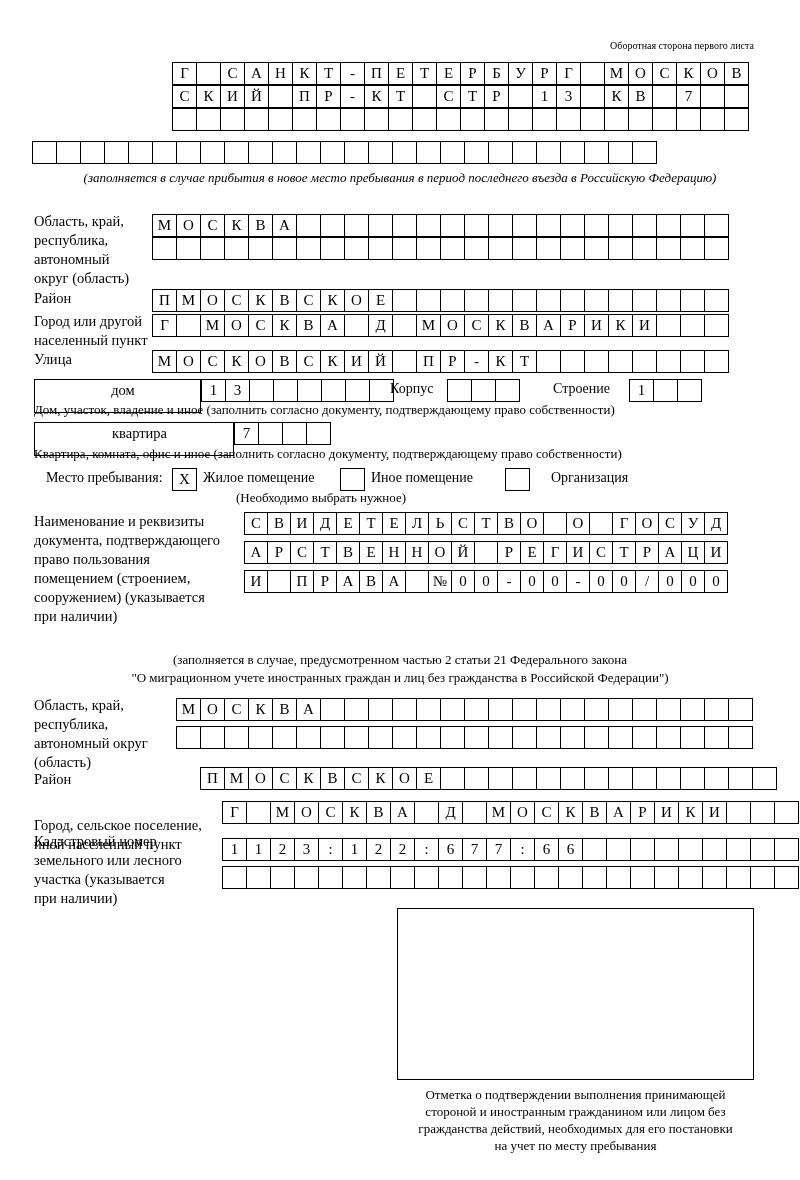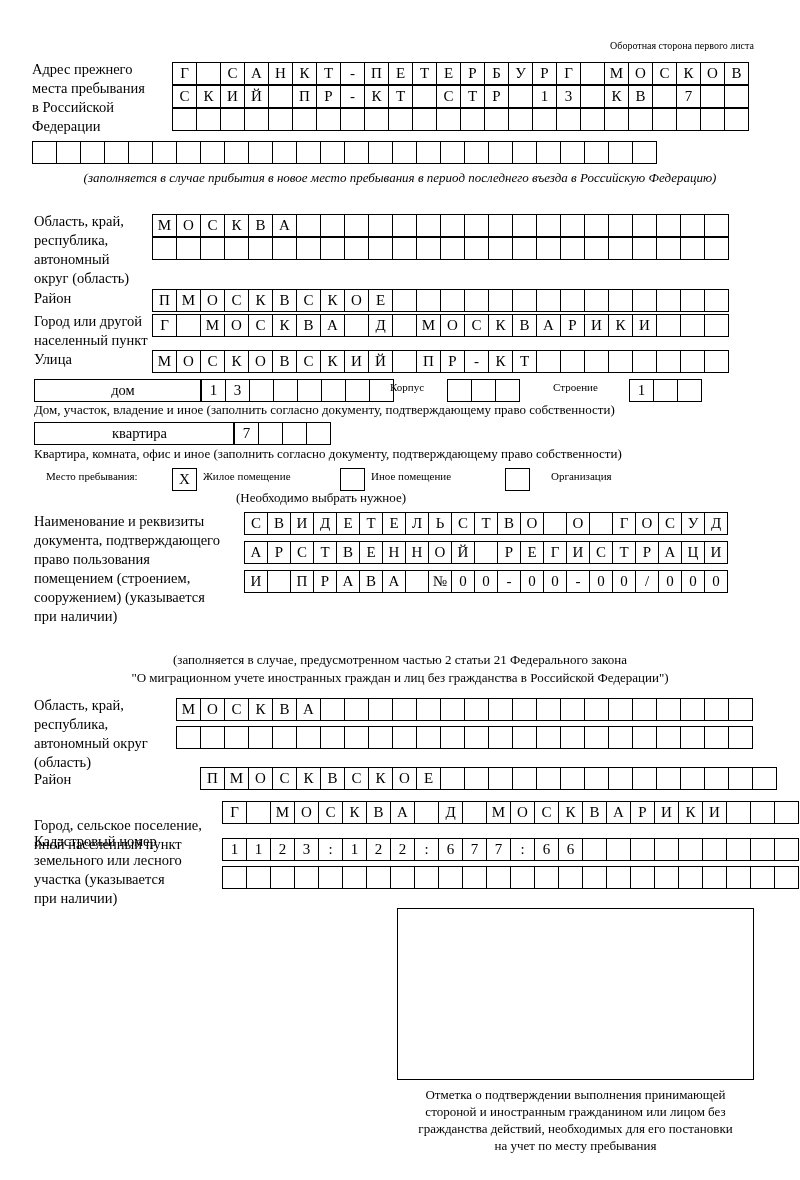--- a/index.html
+++ b/index.html
@@ -48,61 +48,57 @@
     font-family: "Liberation Serif", serif;
     font-size: 15px;
     line-height: 21px;
     text-align: center;
     background: #fff;
   }
 
   .wbox {
     border: 1px solid #000;
     box-sizing: border-box;
-    height: 23px;
+    height: 34px;
     font-size: 14.5px;
     line-height: 21px;
     text-align: center;
     background: #fff;
     padding-left: 11px;
   }
 
   .note {
     font-size: 13px;
     text-align: center;
   }
   .section-title {
     font-size: 14.5px;
     font-weight: bold;
     text-align: center;
   }
-  .inline-lbl { font-size: 11px; }
+  .inline-lbl { font-size: 14px; }
 
   .bigbox {
     border: 1px solid #000;
     box-sizing: border-box;
     background: #fff;
   }
   .footnote {
     font-size: 13px;
     text-align: center;
     line-height: 17px;
   }
 </style>
 </head>
 <body>
 
 <div class="page">
 
   <div class="abs hdr-right">Оборотная сторона первого листа</div>
 
-  <div class="abs lbl" style="left:32px; top:60px; width:140px;">Адрес прежнего
-места пребывания
-в Российской
-Федерации</div>
 
   <div class="abs cells" id="prev-row-0" style="left:172px; top:62px;">
       <div class="cell">Г</div>
       <div class="cell"></div>
       <div class="cell">С</div>
       <div class="cell">А</div>
       <div class="cell">Н</div>
       <div class="cell">К</div>
       <div class="cell">Т</div>
       <div class="cell">-</div>

